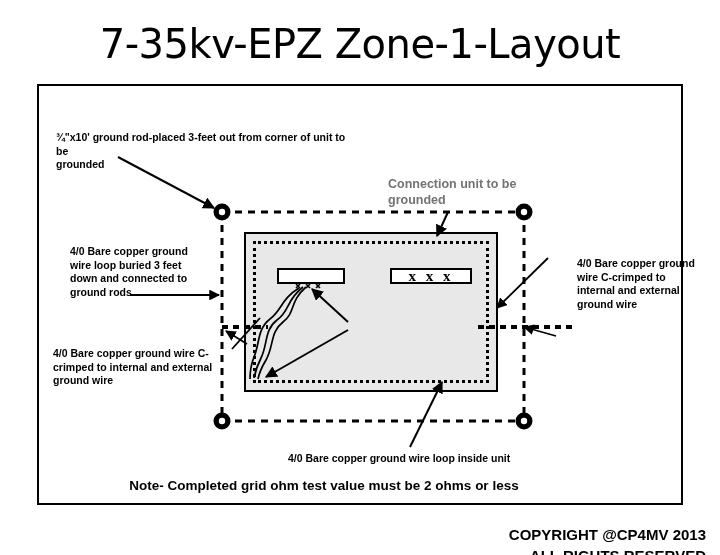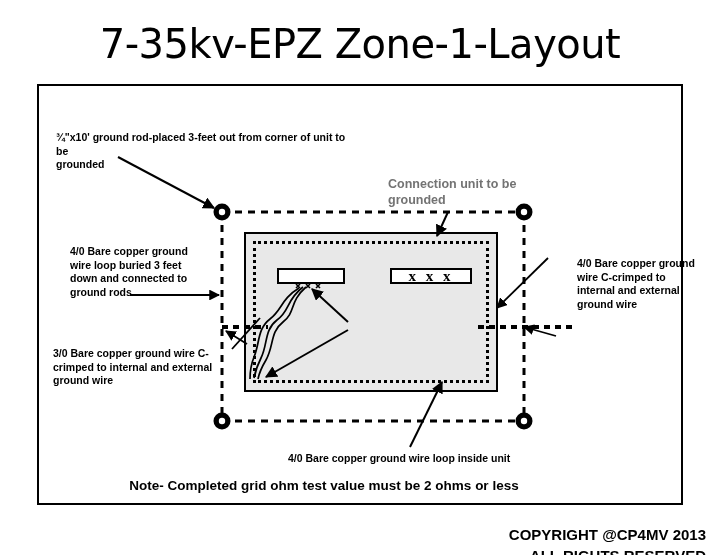--- a/index.html
+++ b/index.html
@@ -206,21 +206,21 @@
   </svg>
 
   <div class="anno" style="left:56px; top:131px; width:300px;">¾"x10' ground rod-placed 3-feet out from corner of unit to be
 grounded</div>
 
   <div class="anno" style="left:70px; top:245px; width:150px;">4/0 Bare copper ground
 wire loop buried 3 feet
 down and connected to
 ground rods</div>
 
-  <div class="anno" style="left:53px; top:347px; width:165px;">3/0 Bare copper ground wire C-
+  <div class="anno" style="left:53px; top:347px; width:165px;">4/0 Bare copper ground wire C-
 crimped to internal and external
 ground wire</div>
 
   <div class="anno" style="left:577px; top:257px; width:140px;">4/0 Bare copper ground
 wire C-crimped to
 internal and external
  ground wire</div>
 
   <div class="anno-heading" style="left:388px; top:176px; width:180px;">Connection unit to be
 grounded</div>

